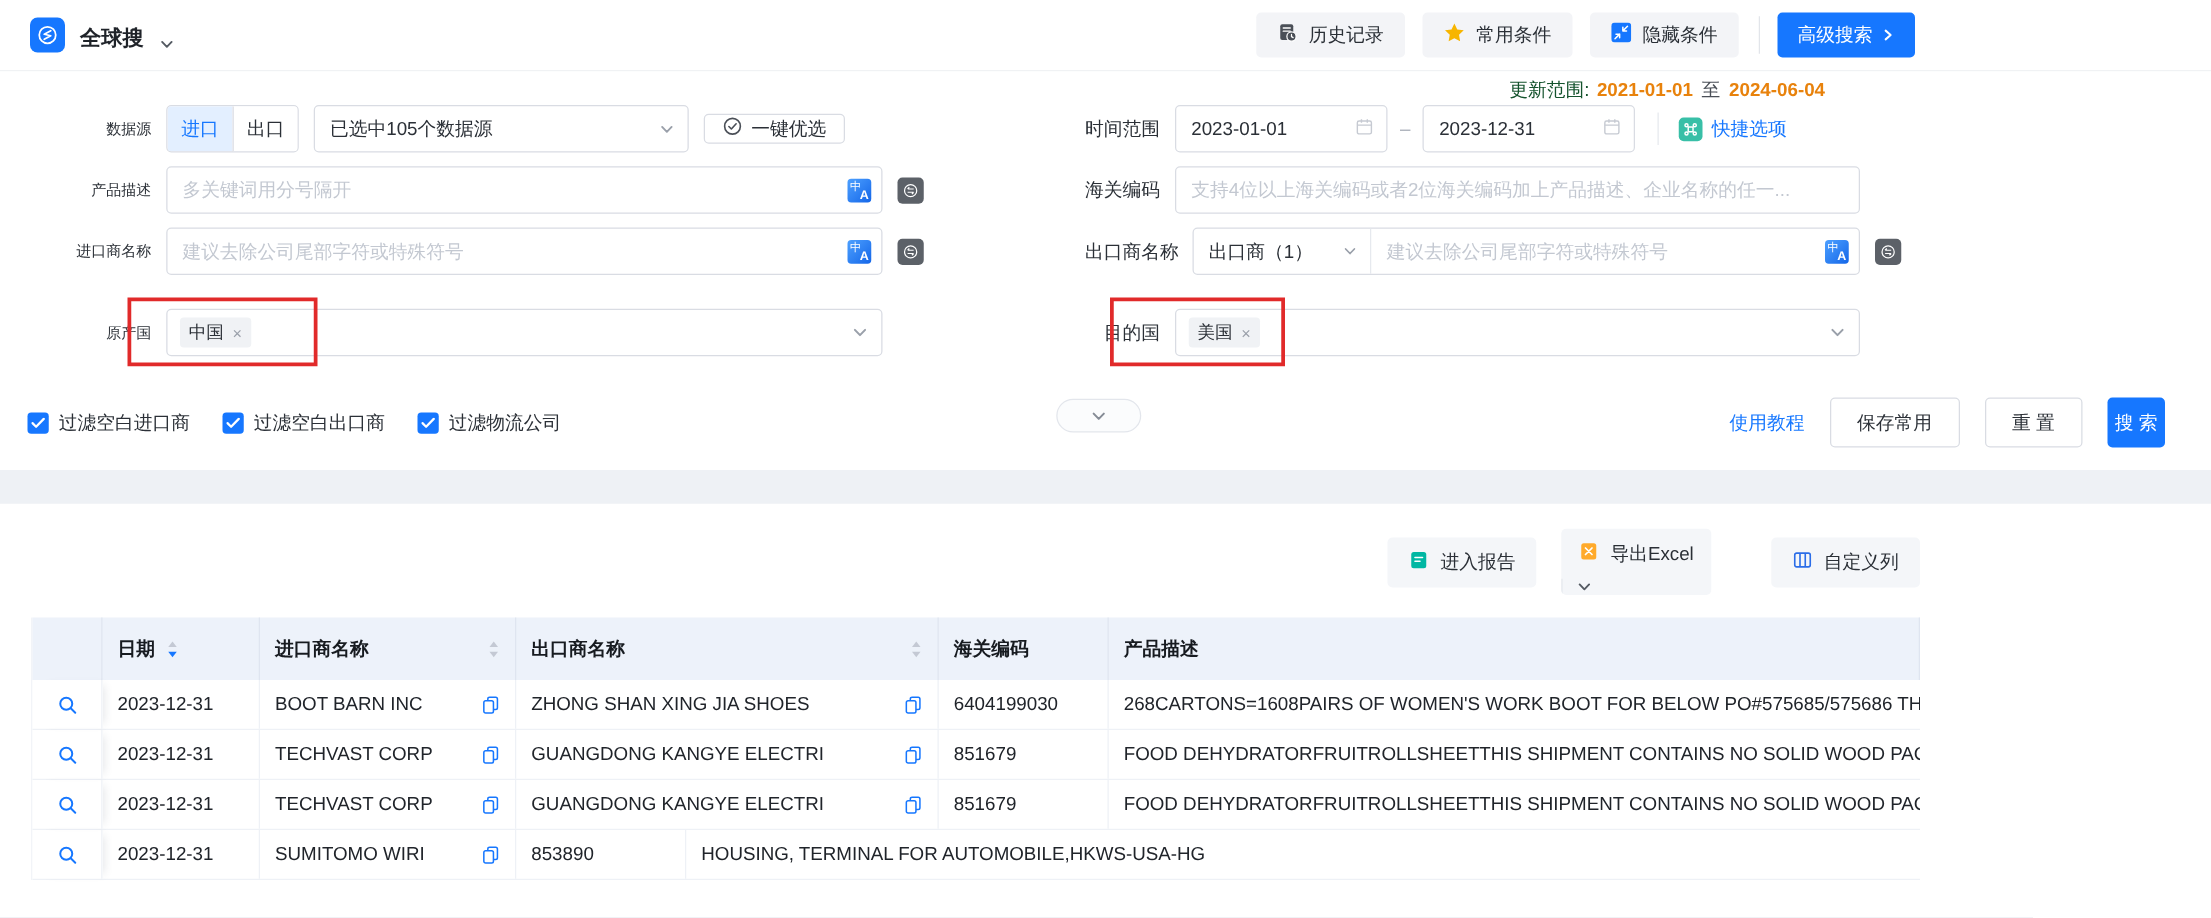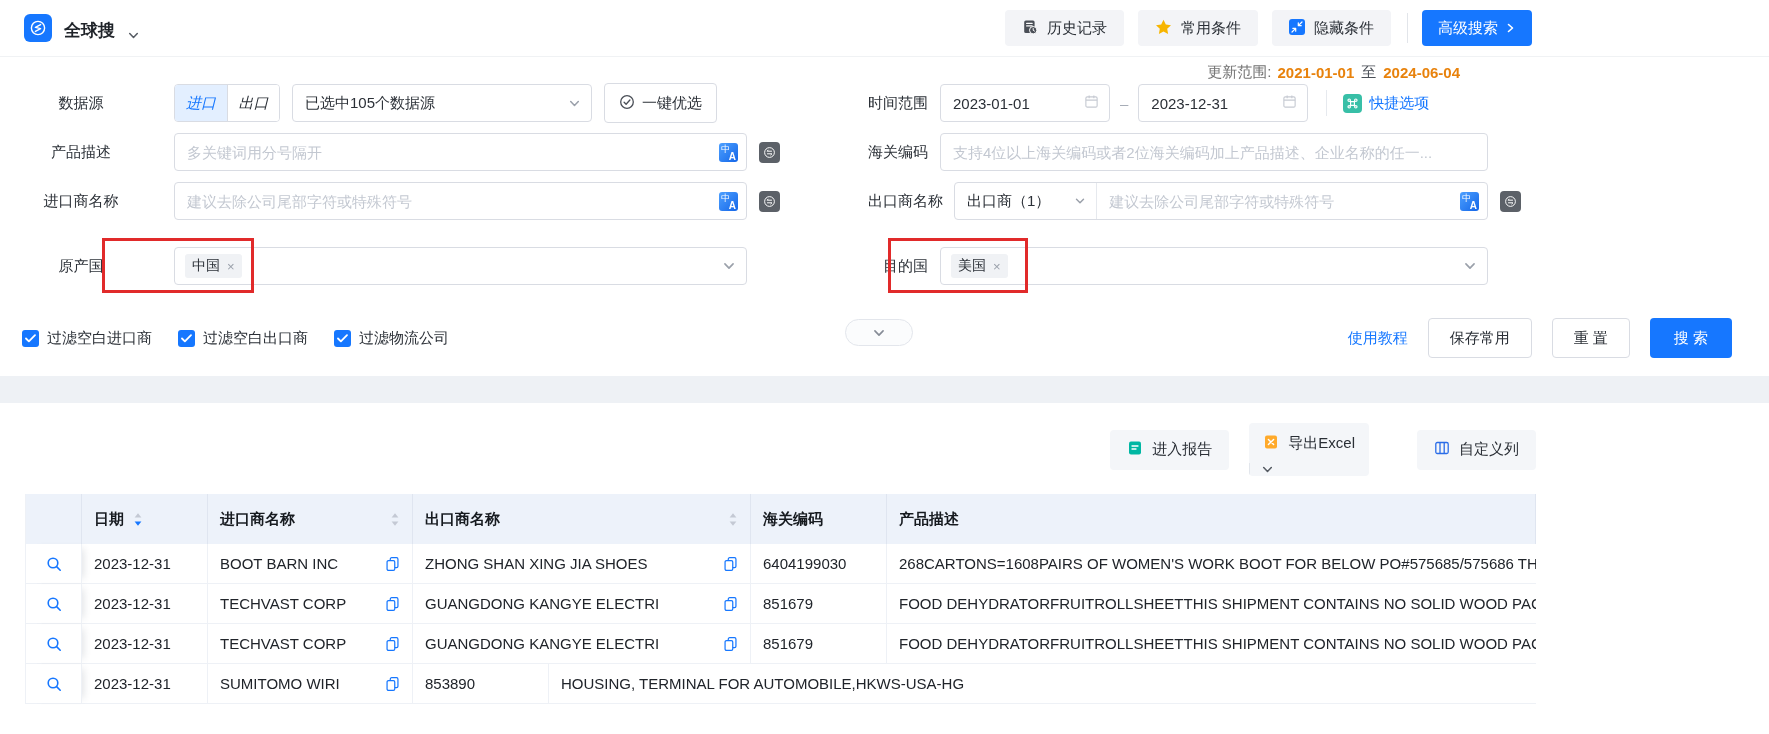--- a/index.html
+++ b/index.html
@@ -13,42 +13,42 @@
   .app-logo { width:28px; height:28px; background:#1677ff; border-radius:6px; display:flex; align-items:center; justify-content:center; }
   .app-title { font-size:17px; color:#1f2329; font-weight:bold; }
   .topbar-actions { margin-left:auto; display:flex; align-items:center; }
   .tbtn { height:36px; display:flex; align-items:center; gap:9px; background:#f3f4f7; border:none; border-radius:4px; padding:0 17px; font-size:15px; color:#2a2f36; cursor:pointer; margin-left:14px; font-family:inherit; }
   .tbtn-primary { background:#1677ff; color:#fff; gap:6px; padding:0 16px; }
   .vdiv { width:1px; height:30px; background:#e2e5ea; margin-left:16px; }
 
   
   .search-panel { background:#fff; padding-bottom:18px; flex:none; }
   .update-row { height:24px; display:flex; justify-content:flex-end; align-items:center; padding-right:309px; margin-top:3px; font-size:15px; }
-  .ur-label { color:#737373; margin-right:6px; }
+  .ur-label { color:#14532d; margin-right:6px; }
   .ur-date { color:#e8820c; font-weight:bold; }
   .ur-to { color:#4a4f57; margin:0 7px; }
   .form-row { display:flex; align-items:center; height:38px; margin-bottom:11px; }
   .col-left { width:868px; display:flex; align-items:center; flex:none; position:relative; }
   .col-right { flex:1; display:flex; align-items:center; position:relative; }
-  .flabel { width:174px; text-align:center; padding-right:12px; font-size:15px; color:#2b3037; flex:none; white-space:nowrap; }
+  .flabel { width:133px; text-align:right; padding-right:12px; font-size:12px; color:#2b3037; flex:none; white-space:nowrap; }
   .flabel-r { width:72px; text-align:right; padding-right:12px; font-size:15px; color:#2b3037; flex:none; white-space:nowrap; }
   .w-left { width:573px; }
   .w-right { width:548px; }
 
-  .seg { display:flex; border:1px solid #d9dce3; border-radius:4px; overflow:hidden; height:38px; flex:none;font-style:italic; }
+  .seg { display:flex; border:1px solid #d9dce3; border-radius:4px; overflow:hidden; height:38px; flex:none; }
   .seg-item { width:52px; display:flex; align-items:center; justify-content:center; font-size:15px; color:#2b3037; background:#fff; cursor:pointer; }
   .seg-item.active { background:#e3efff; color:#1677ff; }
   .seg-item + .seg-item { border-left:1px solid #d9dce3; }
 
   .fsel { height:38px; border:1px solid #d9dce3; border-radius:4px; background:#fff; display:flex; align-items:center; padding:0 10px 0 12px; font-size:15px; color:#2b3037; cursor:pointer; }
   .fsel .grow { flex:1; }
   .fi-wrap { height:38px; border:1px solid #d9dce3; border-radius:4px; background:#fff; display:flex; align-items:center; padding:0 8px 0 0; }
   .fi-wrap input { flex:1; border:none; outline:none; height:100%; padding:0 10px 0 12px; font-size:15px; color:#2b3037; font-family:inherit; background:transparent; min-width:0; }
   .fi-wrap input::placeholder { color:#c3c8d1; }
-  .ghost-btn { height:40px; border:1px solid #d9dce3; border-radius:4px; background:#fff; display:flex; align-items:center; gap:7px; padding:0 14px; font-size:15px; color:#2b3037; cursor:pointer; margin-left:12px; font-family:inherit; }
+  .ghost-btn { height:24px; border:1px solid #d9dce3; border-radius:4px; background:#fff; display:flex; align-items:center; gap:7px; padding:0 14px; font-size:15px; color:#2b3037; cursor:pointer; margin-left:12px; font-family:inherit; }
   .ml12 { margin-left:12px; }
   .dash { color:#a7adb7; margin:0 10px; font-size:15px; }
   .time-div { width:1px; height:26px; background:#e6e9ee; margin:0 16px 0 18px; }
   .quick-btn { display:flex; align-items:center; gap:7px; background:none; border:none; color:#1677ff; font-size:15px; cursor:pointer; font-family:inherit; }
   .cmd-icon { width:19px; height:19px; border-radius:4px; background:#38bfa7; display:flex; align-items:center; justify-content:center; flex:none; }
   .trans-icon { width:19px; height:19px; border-radius:3px; background:linear-gradient(135deg,#4da0ff,#1466e8); position:relative; flex:none; cursor:pointer; }
   .trans-icon .zh { position:absolute; top:0px; left:2px; color:#fff; font-size:9px; }
   .trans-icon .en { position:absolute; bottom:0px; right:2px; color:#fff; font-size:10px; font-weight:bold; }
   .excl-icon { width:21px; height:21px; border-radius:4px; background:#5c6168; display:flex; align-items:center; justify-content:center; margin-left:12px; flex:none; cursor:pointer; }
   .sel-inline { display:flex; align-items:center; gap:24px; padding:0 10px 0 12px; height:36px; flex:none; cursor:pointer; font-size:15px; color:#2b3037; border-right:1px solid #e6e9ee; }
@@ -59,21 +59,21 @@
   .anno-dest { left:20px; top:-9px; width:140px; height:55px; }
 
   .filter-row { display:flex; align-items:center; margin-top:33px; padding:0 37px 0 22px; position:relative; }
   .cb-item { display:flex; align-items:center; gap:8px; margin-right:26px; cursor:pointer; }
   .cbx { width:17px; height:17px; background:#1677ff; border-radius:3px; display:flex; align-items:center; justify-content:center; flex:none; }
   .cb-label { font-size:15px; color:#2b3037; }
   .collapse-pill { position:absolute; left:845px; top:1px; width:68px; height:27px; border:1px solid #e3e6ec; border-radius:14px; background:#fbfcfd; display:flex; align-items:center; justify-content:center; cursor:pointer; }
   .filter-actions { margin-left:auto; display:flex; align-items:center; gap:20px; }
   .link { color:#1677ff; font-size:15px; background:none; border:none; cursor:pointer; font-family:Liberation Serif, serif; }
   .btn-plain { height:40px; border:1px solid #d9dce3; border-radius:4px; background:#fff; padding:0 21px; font-size:15px; color:#2b3037; cursor:pointer; font-family:inherit; white-space:nowrap; }
-  .btn-primary { height:40px; border:none; border-radius:4px; background:#1677ff; padding:0 24px; font-size:15px; color:#fff; cursor:pointer; font-family:inherit; white-space:nowrap; }
+  .btn-primary { height:40px; border:none; border-radius:4px; background:#1677ff; padding:0 6px; font-size:15px; color:#fff; cursor:pointer; font-family:inherit; white-space:nowrap; }
 
   .gap { height:27px; background:#eef1f5; flex:none; }
 
   
   .results-panel { background:#fff; flex:1; padding:20px 233px 0 25px; min-height:0; }
   .results-header { display:flex; align-items:center; }
   .summary { display:flex; align-items:center; font-size:21px; font-weight:bold; color:#14171c; white-space:nowrap; }
   .count-box { display:inline-flex; align-items:center; border:3px solid #e12a2a; padding:4px 10px; margin-left:8px; }
   .count { color:#e02020; }
   .suffix { margin-left:9px; }

